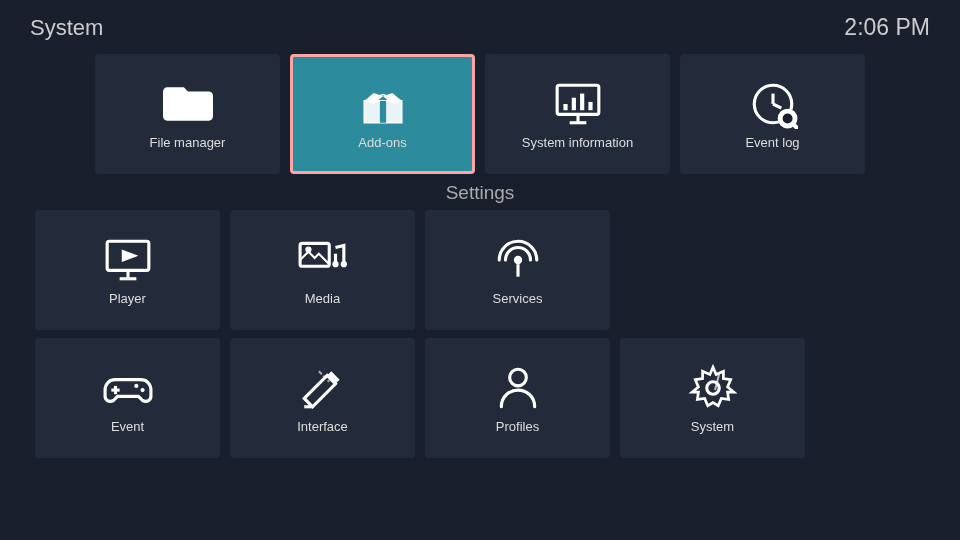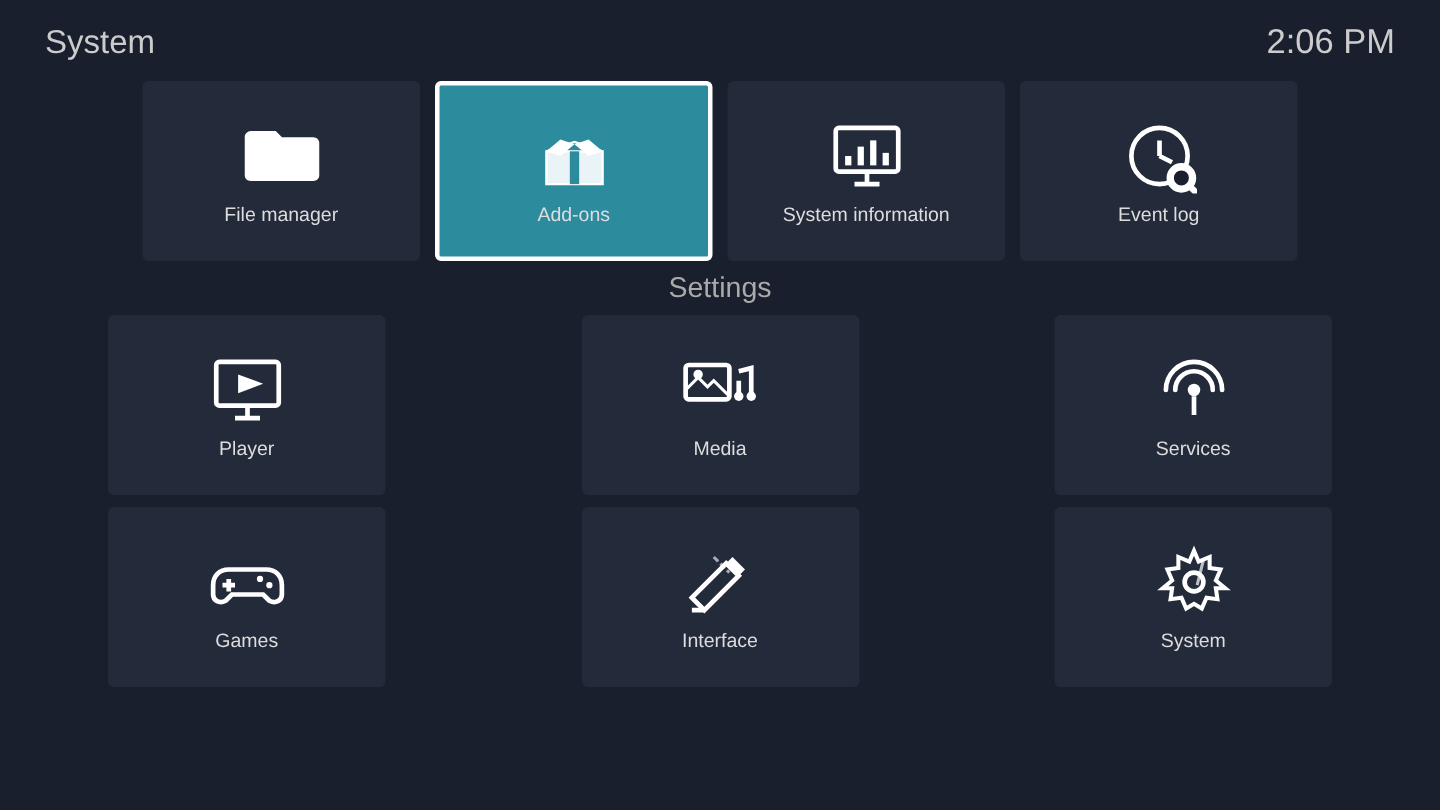--- a/index.html
+++ b/index.html
@@ -45,43 +45,43 @@
       text-align: center;
       font-size: 19px;
       font-weight: 300;
       color: #aaa;
       margin: 8px 0 6px 0;
     }
 
     
     .grid-row {
       display: flex;
-      justify-content: space-between;
+      justify-content: flex-start;
       gap: 10px;
-      padding: 0 72px;
+      padding: 0 35px;
       margin-bottom: 8px;
     }
 
     
     .tile {
       width: 185px;
       height: 120px;
       background: #232a3a;
       border-radius: 4px;
       display: flex;
       flex-direction: column;
       align-items: center;
       justify-content: center;
       cursor: pointer;
       position: relative;
       flex-shrink: 0;
     }
     .tile.active {
       background: #2d8b9e;
-      border: 3px solid #ffffff;
+      border: 3px solid #fca5a5;
     }
     .tile-label {
       font-size: 13px;
       font-weight: 400;
       color: #ddd;
       text-align: center;
     }
 
     
     .tile svg {
@@ -212,35 +212,43 @@
     <svg viewBox="0 0 24 24">
 
       <path d="M6 8 C3 8 1 10 1 13 L1 16 C1 18 3 19 5 18 L7 16 L17 16 L19 18 C21 19 23 18 23 16 L23 13 C23 10 21 8 18 8 Z" fill="none" stroke="white" stroke-width="1.5"></path>
 
       <line x1="6" y1="11" x2="6" y2="15" stroke="white" stroke-width="1.5"></line>
       <line x1="4" y1="13" x2="8" y2="13" stroke="white" stroke-width="1.5"></line>
 
       <circle cx="16" cy="11" r="1" fill="white"></circle>
       <circle cx="19" cy="13" r="1" fill="white"></circle>
     </svg>
-    <span class="tile-label">Games</span>
+    <span class="tile-label">Event</span>
   </div>
 
   <div class="tile">
     <svg viewBox="0 0 24 24">
 
       <path d="M3 17 L14 6 L18 10 L7 21 Z" fill="none" stroke="white" stroke-width="1.5"></path>
       <path d="M14 6 L16 4 L20 8 L18 10 Z" fill="white"></path>
       <line x1="3" y1="21" x2="7" y2="21" stroke="white" stroke-width="1.5"></line>
 
       <path d="M10 4 L15 9" stroke="white" stroke-width="1" stroke-dasharray="2,1" opacity="0.6"></path>
     </svg>
     <span class="tile-label">Interface</span>
   </div>
 
+  <div class="tile">
+    <svg viewBox="0 0 24 24">
+
+      <circle cx="12" cy="7" r="4" fill="none" stroke="white" stroke-width="1.5"></circle>
+      <path d="M4 21 C4 16 8 13 12 13 C16 13 20 16 20 21" fill="none" stroke="white" stroke-width="1.5" stroke-linecap="round"></path>
+    </svg>
+    <span class="tile-label">Profiles</span>
+  </div>
 
   <div class="tile">
     <svg viewBox="0 0 24 24">
 
       <circle cx="12" cy="12" r="3" fill="none" stroke="white" stroke-width="1.5"></circle>
       <path d="M12 2 L13.5 5.5 L17 4 L17 7.5 L20.5 8 L19 11.5 L22 14 L19 14 L19.5 17.5 L16 17 L14.5 20.5 L12 19 L9.5 20.5 L8 17 L4.5 17.5 L5 14 L2 14 L5 11.5 L3.5 8 L7 7.5 L7 4 L10.5 5.5 Z" fill="none" stroke="white" stroke-width="1.3"></path>
 
       <line x1="15" y1="5" x2="13" y2="13" stroke="white" stroke-width="1" opacity="0.7"></line>
     </svg>
     <span class="tile-label">System</span>

